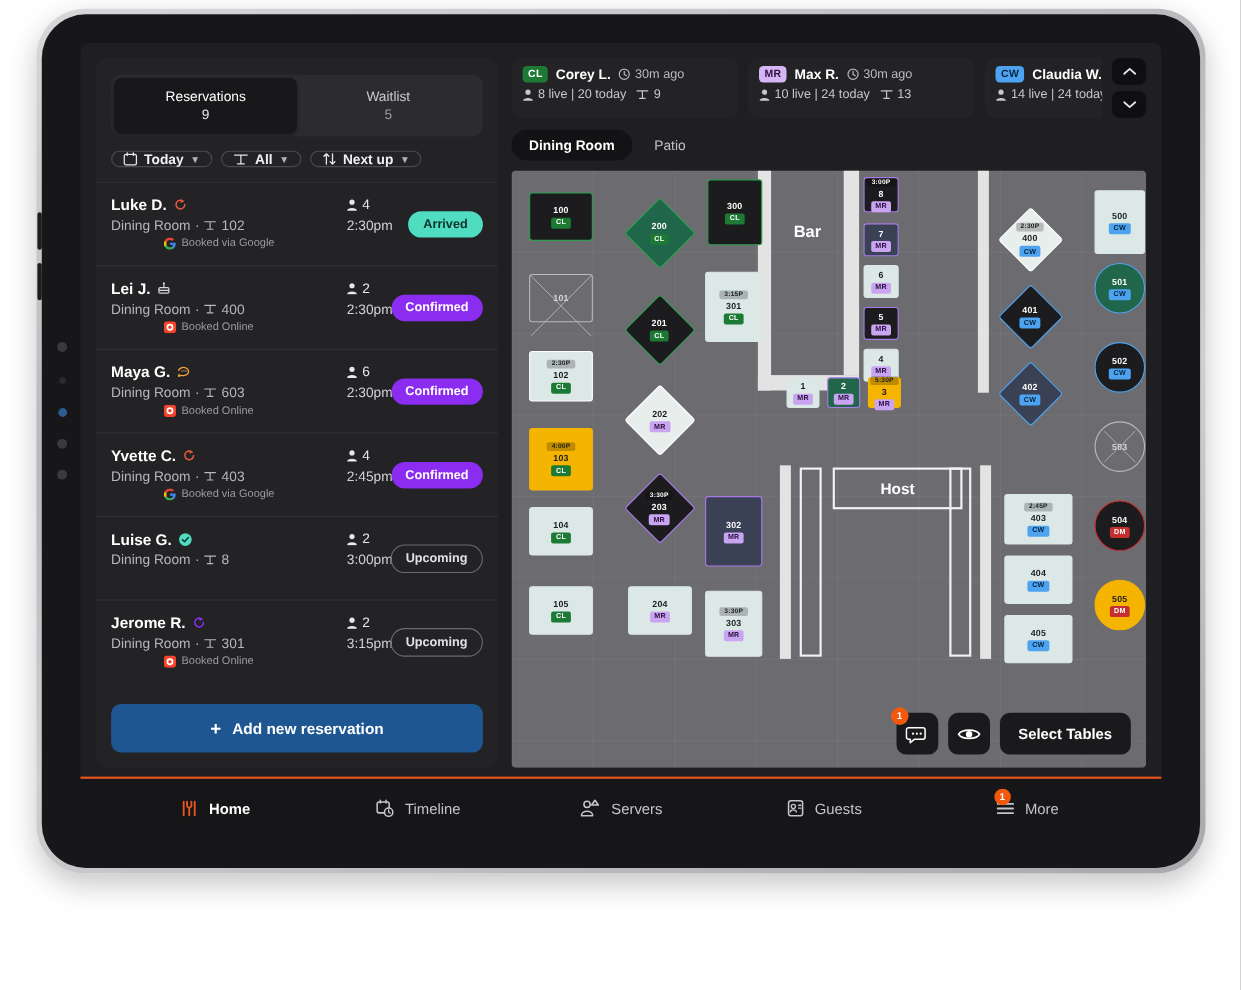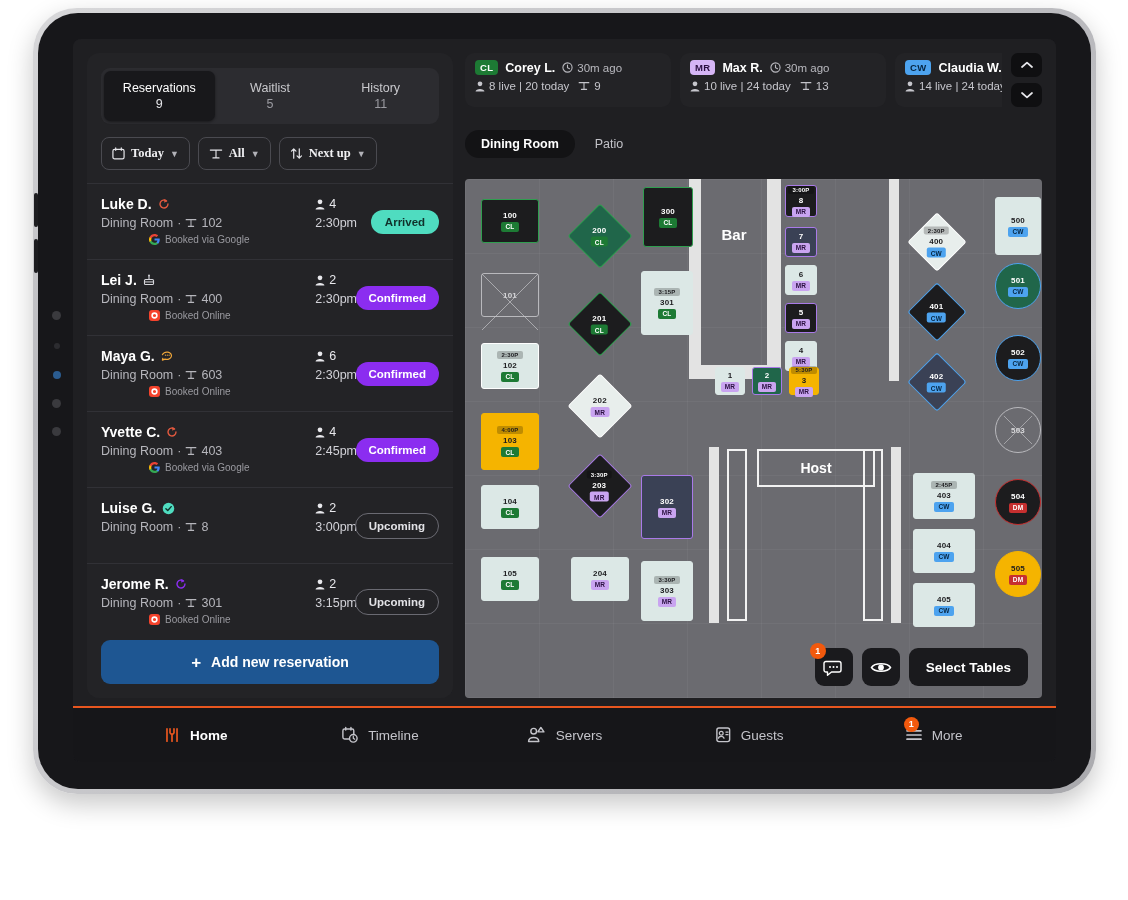--- a/index.html
+++ b/index.html
@@ -57,24 +57,23 @@
   .seg.active { background: #18181b; box-shadow: 0 1px 3px rgba(0,0,0,.45); }
   .seg-label { font-size: 12.5px; color: #c9c9cd; }
   .seg.active .seg-label { color: #fff; }
   .seg-count { font-size: 12.5px; color: #9b9ba1; }
   .seg.active .seg-count { color: #e6e6ea; }
 
   #filters { display: flex; gap: 8px; padding: 13px 14px 13px 14px; }
   .filter-chip {
     display: flex; align-items: center; gap: 6px;
     border: 1px solid #4a4a50; border-radius: 8px;
-    height: 33px; padding: 0 10px; cursor: pointer;
+    height: 15px; padding: 0 10px; cursor: pointer;
     color: #f0f0f2; font-size: 12.5px; font-weight: bold;
     background: transparent;
-    font-family: Liberation Serif, serif;
   }
   .filter-chip .chev { color: #b2b2b8; font-size: 9px; }
 
   #reservation-list { flex: 1; overflow: hidden; background: #232326; }
   .res-row {
     padding: 12px 14px 10px 14px; border-top: 1px solid #313136;
     position: relative; cursor: pointer; height: 76px;
   }
   .res-row:first-child { border-top: 1px solid #313136; }
   .res-top { display: flex; align-items: center; }
@@ -102,21 +101,21 @@
   #add-res-wrap { padding: 10px 14px 14px 14px; background:#232326; }
   #add-reservation {
     width: 100%; height: 44px; border-radius: 9px;
     background: #1e5692; color: #fff; border: none;
     font-size: 14px; font-weight: bold; cursor: pointer;
     display: flex; align-items: center; justify-content: center; gap: 10px;
     font-family: "Liberation Sans", sans-serif;
   }
 
   
-  #right-panel { flex: 1; display: flex; flex-direction: column; min-width: 0; gap: 12px; }
+  #right-panel { flex: 1; display: flex; flex-direction: column; min-width: 0; gap: 0; }
   #server-bar { display: flex; gap: 9px; align-items: stretch; height: 54px; }
   #server-scroll { flex: 1; display: flex; gap: 9px; overflow: hidden; }
   .server-card {
     background: #232326; border-radius: 9px; padding: 7px 10px;
     min-width: 206px; flex: 0 0 auto; cursor: pointer;
   }
   .sc-line1 { display: flex; align-items: center; gap: 7px; }
   .sc-badge {
     font-size: 9.5px; font-weight: bold; border-radius: 4px;
     padding: 2px 5px; letter-spacing: .3px;
@@ -240,24 +239,20 @@
           <div id="left-panel">
 
             <div id="segmented">
                 <div class="seg active">
                   <div class="seg-label">Reservations</div>
                   <div class="seg-count">9</div>
                 </div>
                 <div class="seg">
                   <div class="seg-label">Waitlist</div>
                   <div class="seg-count">5</div>
-                </div>
-                <div class="seg">
-                  <div class="seg-label">History</div>
-                  <div class="seg-count">11</div>
                 </div>
               </div>
 
             <div id="filters">
                 <div class="filter-chip">
                   <svg class="icon-svg " width="13" height="13" viewBox="0 0 14 14">
                     <rect x="1" y="2.6" width="12" height="10.2" rx="1.8" stroke="#e6e6ea" stroke-width="1.3" fill="none"></rect>
                     <path d="M4 1 v2.6 M10 1 v2.6" stroke="#e6e6ea" stroke-width="1.3" stroke-linecap="round"></path>
                   </svg>
                   <span>Today</span>

